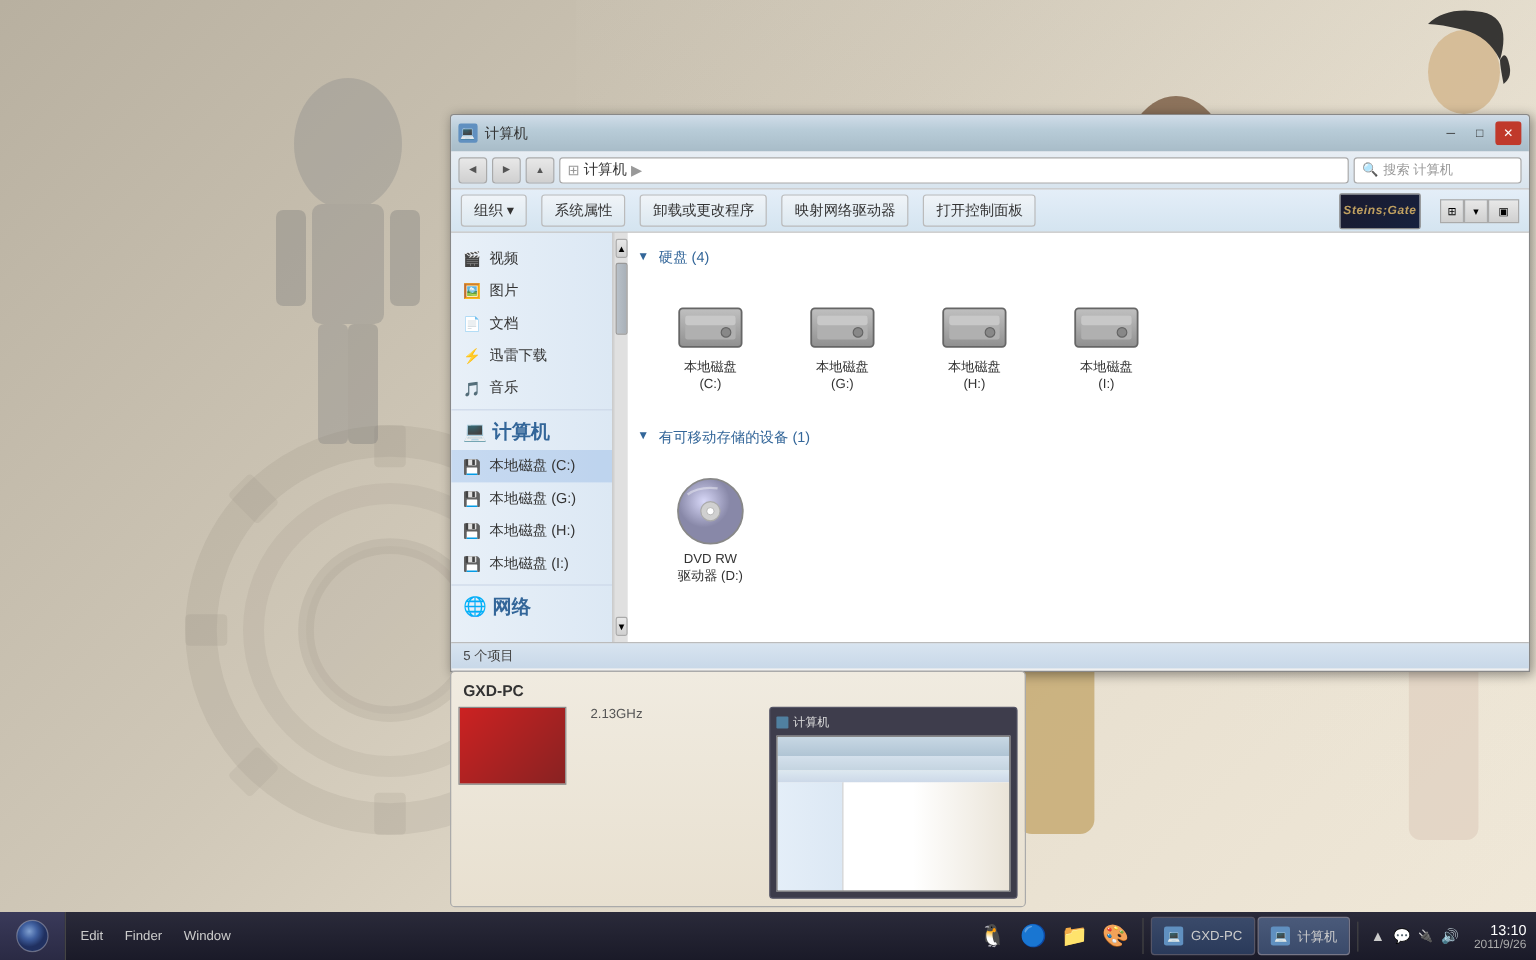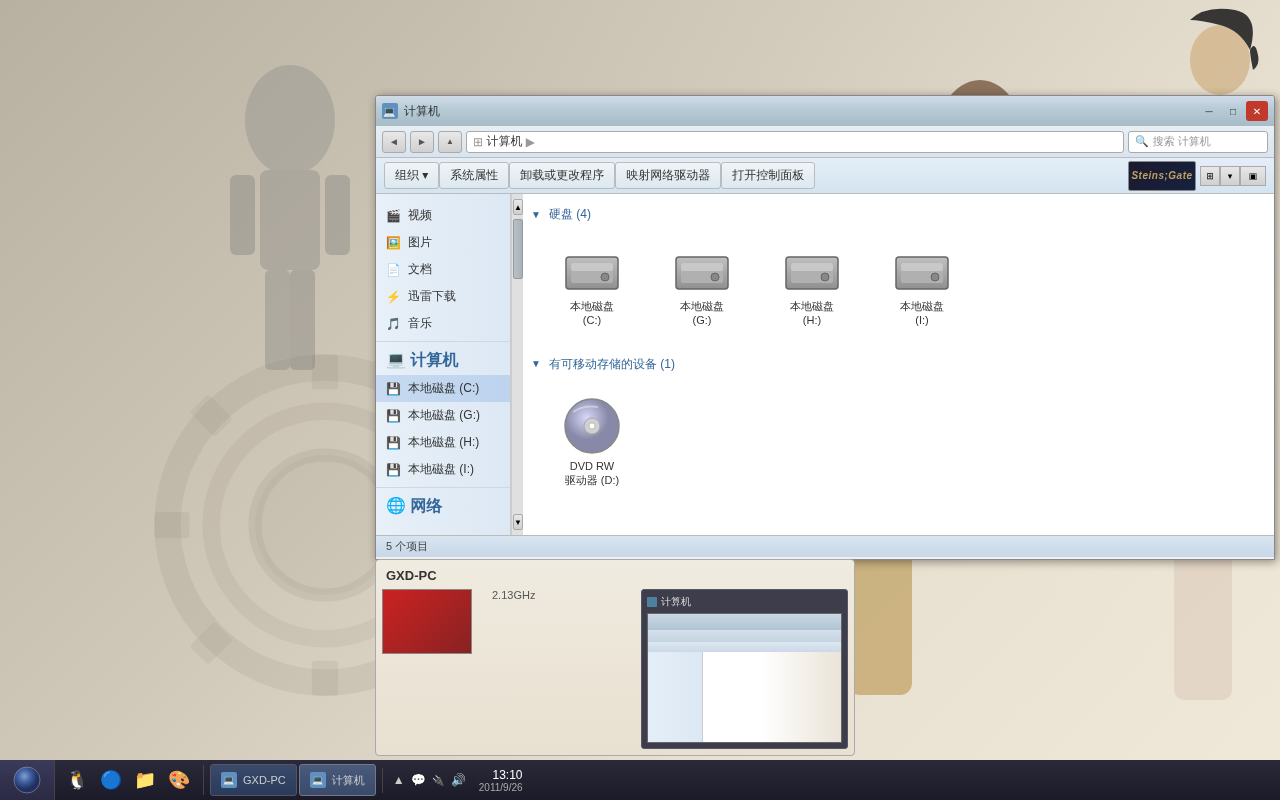--- a/index.html
+++ b/index.html
@@ -166,21 +166,21 @@
       border-radius: 2px;
     }
 
     
     .toolbar {
       height: 36px;
       background: linear-gradient(to bottom, #e4eeF8, #d4e4f0);
       display: flex;
       align-items: center;
       padding: 0 8px;
-      gap: 0;
+      gap: 12px;
       border-bottom: 1px solid #bbb;
     }
 
     .toolbar-btn {
       padding: 4px 10px;
       background: linear-gradient(to bottom, #f0f4f8, #dce8f0);
       border: 1px solid #bbb;
       border-radius: 3px;
       font-size: 12px;
       color: #333;
@@ -844,20 +844,25 @@
             <radialGradient id="orbGrad" cx="40%" cy="35%">
               <stop offset="0%" stop-color="#80a0d0"></stop>
               <stop offset="50%" stop-color="#4060a0"></stop>
               <stop offset="100%" stop-color="#203060"></stop>
             </radialGradient>
           </defs>
         </svg>
       </div>
     </div>
 
+    <div class="taskbar-items">
+      <span class="taskbar-item-label">Edit</span>
+      <span class="taskbar-item-label">Finder</span>
+      <span class="taskbar-item-label">Window</span>
+    </div>
 
     <div class="taskbar-pinned">
       <div class="taskbar-pin-icon">🐧</div>
       <div class="taskbar-pin-icon">🔵</div>
       <div class="taskbar-pin-icon">📁</div>
       <div class="taskbar-pin-icon">🎨</div>
     </div>
 
     <div style="display:flex;align-items:center;gap:2px;padding:0 6px;">
       <div class="taskbar-open-app">

